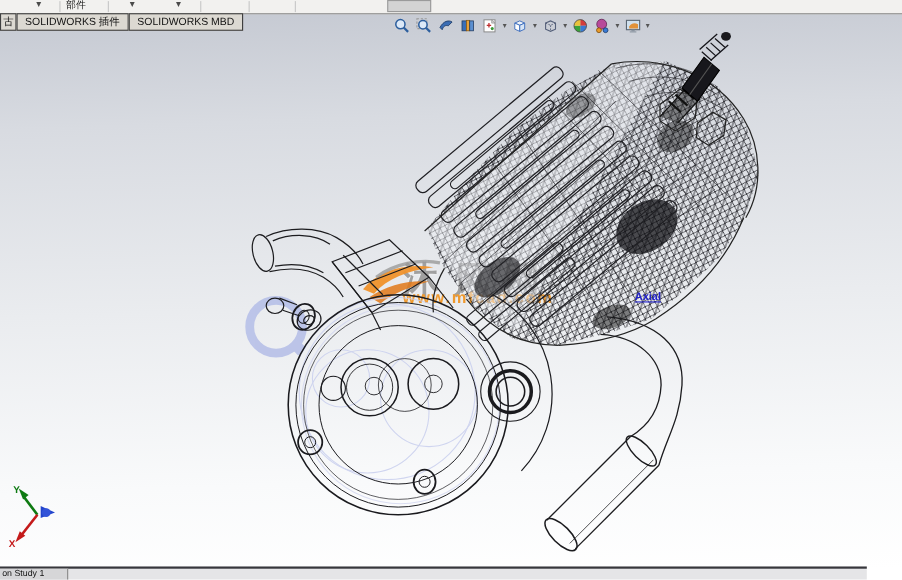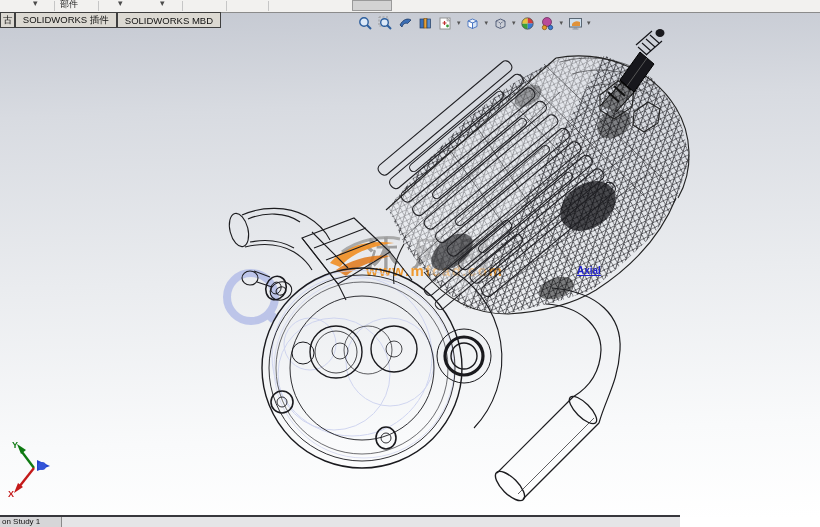--- a/index.html
+++ b/index.html
@@ -29,21 +29,21 @@
   .wm-name{position:absolute;left:366px;top:232px;font-size:33px;font-weight:bold;
     color:#a0a0a0;letter-spacing:13px;z-index:2;text-shadow:0 0 2px #ffffff;}
   .wm-url{position:absolute;left:366px;top:262px;font-size:15px;font-weight:bold;
     color:#ef9a30;letter-spacing:1.5px;z-index:2;}
   .annot{position:absolute;left:577px;top:265px;font-size:10px;font-weight:bold;z-index:3;text-decoration:underline;}
   
   .triad-y{position:absolute;left:12px;top:440px;font-size:9px;font-weight:bold;z-index:3;}
   .triad-x{position:absolute;left:8px;top:489px;font-size:9px;font-weight:bold;z-index:3;}
   .model-svg{position:absolute;left:0;top:0;z-index:2;pointer-events:none;}
   
-  .statusbar{position:absolute;left:0;bottom:0;width:680px;height:10px;background:#e5e5e7;
+  .statusbar{position:absolute;left:0;bottom:0;width:788px;height:10px;background:#e5e5e7;
     border-top:2px solid #37373c;z-index:5;box-sizing:content-box;}
   .mtab{position:absolute;left:0;top:0;height:10px;width:62px;background:#d6d6d8;
     border-right:1px solid #8a8a8a;font-size:8px;color:#111;line-height:10px;padding-left:2px;
     box-sizing:border-box;}
 </style>
 </head>
 <body>
 
 <div class="ribbon">
   <span class="caret" style="left:33px">▾</span>

